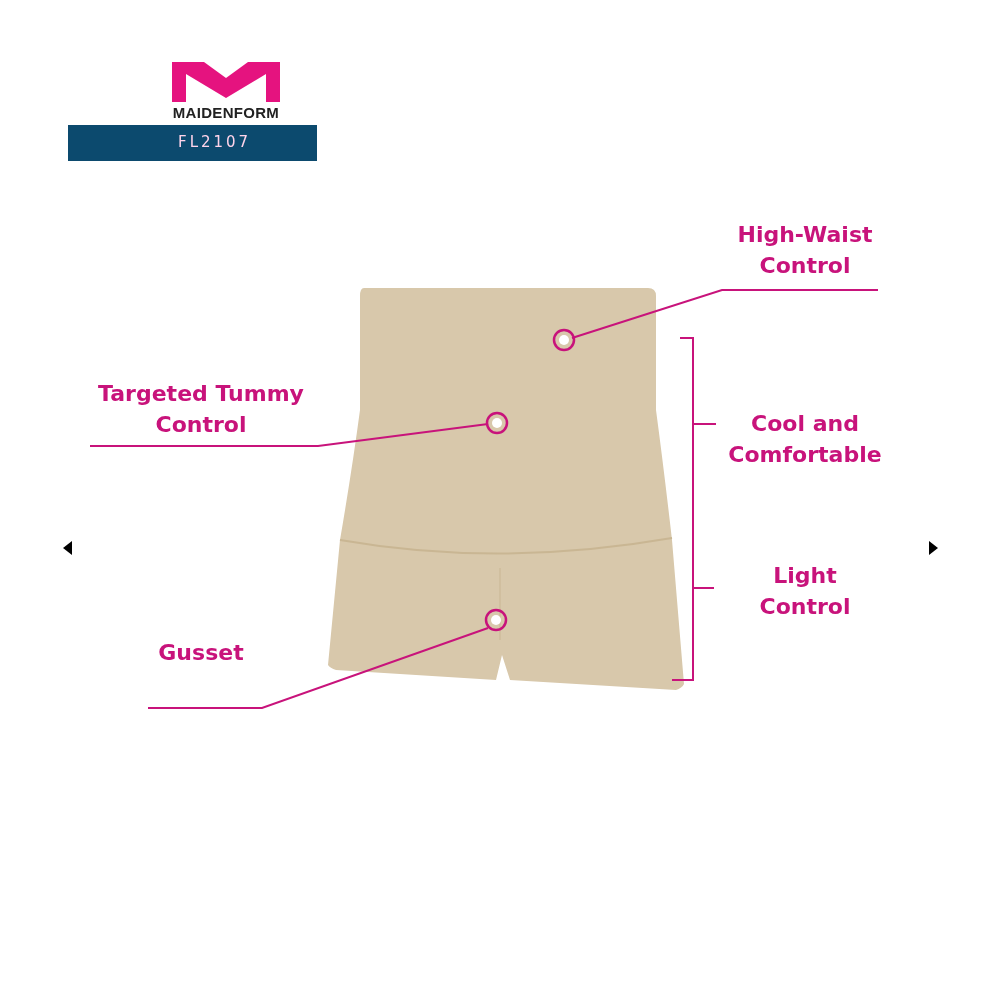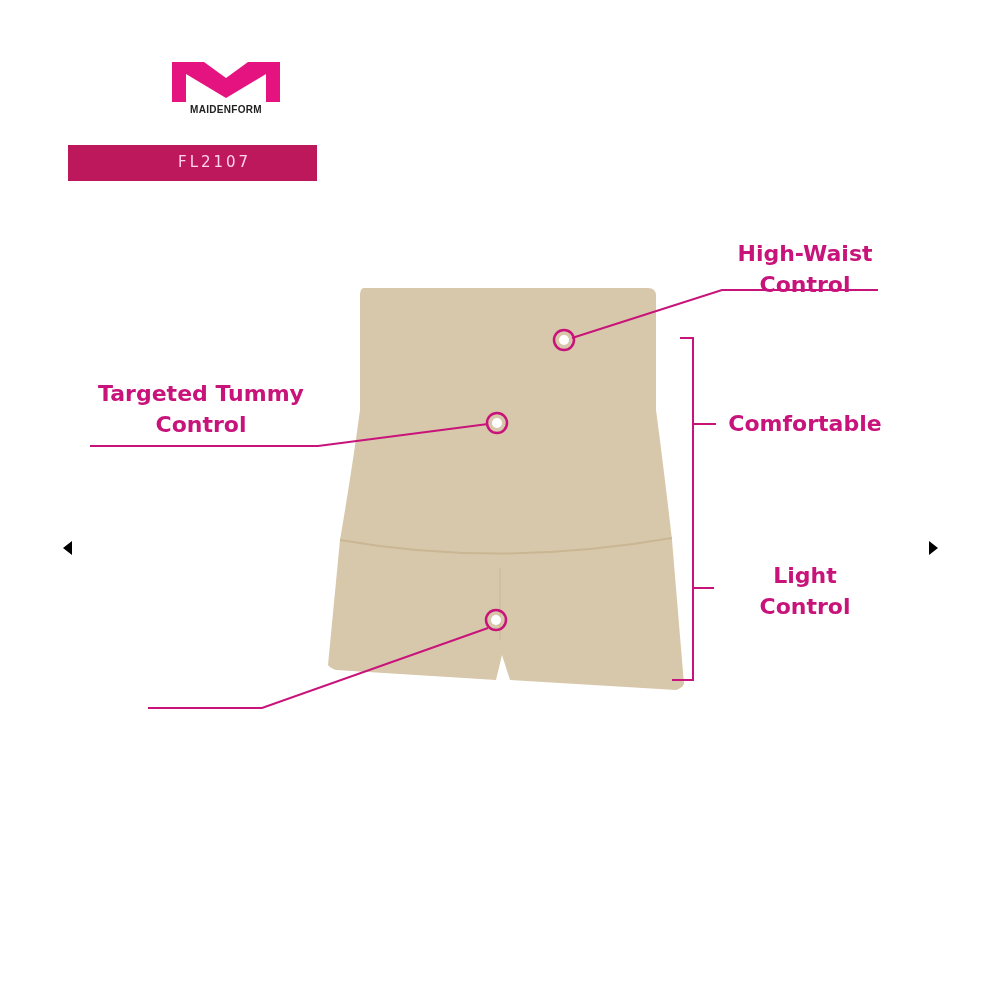--- a/index.html
+++ b/index.html
@@ -1,20 +1,20 @@
 <!DOCTYPE html>
 <html><head>
 <meta charset="utf-8">
 <style>
   html, body { margin: 0; padding: 0; background: #ffffff; }
   body { width: 1000px; height: 1000px; position: relative; overflow: hidden; font-family: "DejaVu Sans", sans-serif; }
   .abs { position: absolute; }
   .logo-m { left: 172px; top: 62px; width: 108px; height: 40px; }
-  .brand-name { left: 140px; top: 104px; width: 172px; text-align: center; font-family: "Liberation Sans", sans-serif; font-weight: 700; font-size: 10px; letter-spacing: 0.3px; color: #222; }
-  .model-bar { left: 68px; top: 125px; width: 249px; height: 36px; background: #be185d; margin-top: 20px; }
+  .brand-name { left: 140px; top: 104px; width: 172px; text-align: center; font-family: "Liberation Sans", sans-serif; font-weight: 700; font-size: 15px; letter-spacing: 0.3px; color: #222; }
+  .model-bar { left: 68px; top: 125px; width: 249px; height: 36px; background: #0c4a6e; }
   .model-code { position: absolute; left: 110px; top: 8px; font-family: "DejaVu Sans", sans-serif; font-size: 15px; letter-spacing: 3px; color: #ffd4ea; }
   .callout { font-family: "DejaVu Sans", sans-serif; font-weight: 700; color: #c8137b; font-size: 22px; line-height: 31px; text-align: center; }
   svg.overlay { position: absolute; left: 0; top: 0; width: 1000px; height: 1000px; }
   .nav-arrow { width: 20px; height: 20px; display: flex; align-items: center; justify-content: center; cursor: pointer; }
 </style>
 </head>
 <body>
 
 <svg class="abs logo-m" viewBox="0 0 108 40">
   <path d="M0 0 H32 L54 16 L76 0 H108 V40 H94 V12 L54 36 L14 12 V40 H0 Z" fill="#e5137f"></path>
@@ -51,40 +51,42 @@
     <circle cx="496" cy="620" r="5" fill="#ffffff"></circle>
   </g>
 
   <g>
     <polyline points="680,338 693,338 693,680 672,680" fill="none" stroke="#c8137b" stroke-width="2"></polyline>
     <line x1="693" y1="424" x2="716" y2="424" stroke="#c8137b" stroke-width="2"></line>
     <line x1="693" y1="588" x2="714" y2="588" stroke="#c8137b" stroke-width="2"></line>
   </g>
 </svg>
 
-<div class="abs callout" style="left:700px; top:219px; width:210px;margin-top:19px;">
+<div class="abs callout" style="left:700px; top:219px; width:210px;">
   <div>High-Waist</div>
   <div>Control</div>
 </div>
 
 <div class="abs callout" style="left:56px; top:378px; width:290px;text-align:center;">
   <div>Targeted Tummy</div>
   <div>Control</div>
 </div>
 
 <div class="abs callout" style="left:700px; top:408px; width:210px;">
+  <div>Cool and</div>
   <div>Comfortable</div>
 </div>
 
 <div class="abs callout" style="left:700px; top:560px; width:210px;">
   <div>Light</div>
   <div>Control</div>
 </div>
 
 <div class="abs callout" style="left:126px; top:637px; width:150px;">
+  <div>Gusset</div>
 </div>
 
 <div class="abs nav-arrow" style="left:58px; top:538px;">
   <svg width="10" height="14" viewBox="0 0 10 14">
       <path d="M9 0 L9 14 L0 7 Z" fill="#000"></path>
     </svg>
 </div>
 <div class="abs nav-arrow" style="left:923px; top:538px;">
   <svg width="10" height="14" viewBox="0 0 10 14">
       <path d="M1 0 L1 14 L10 7 Z" fill="#000"></path>

